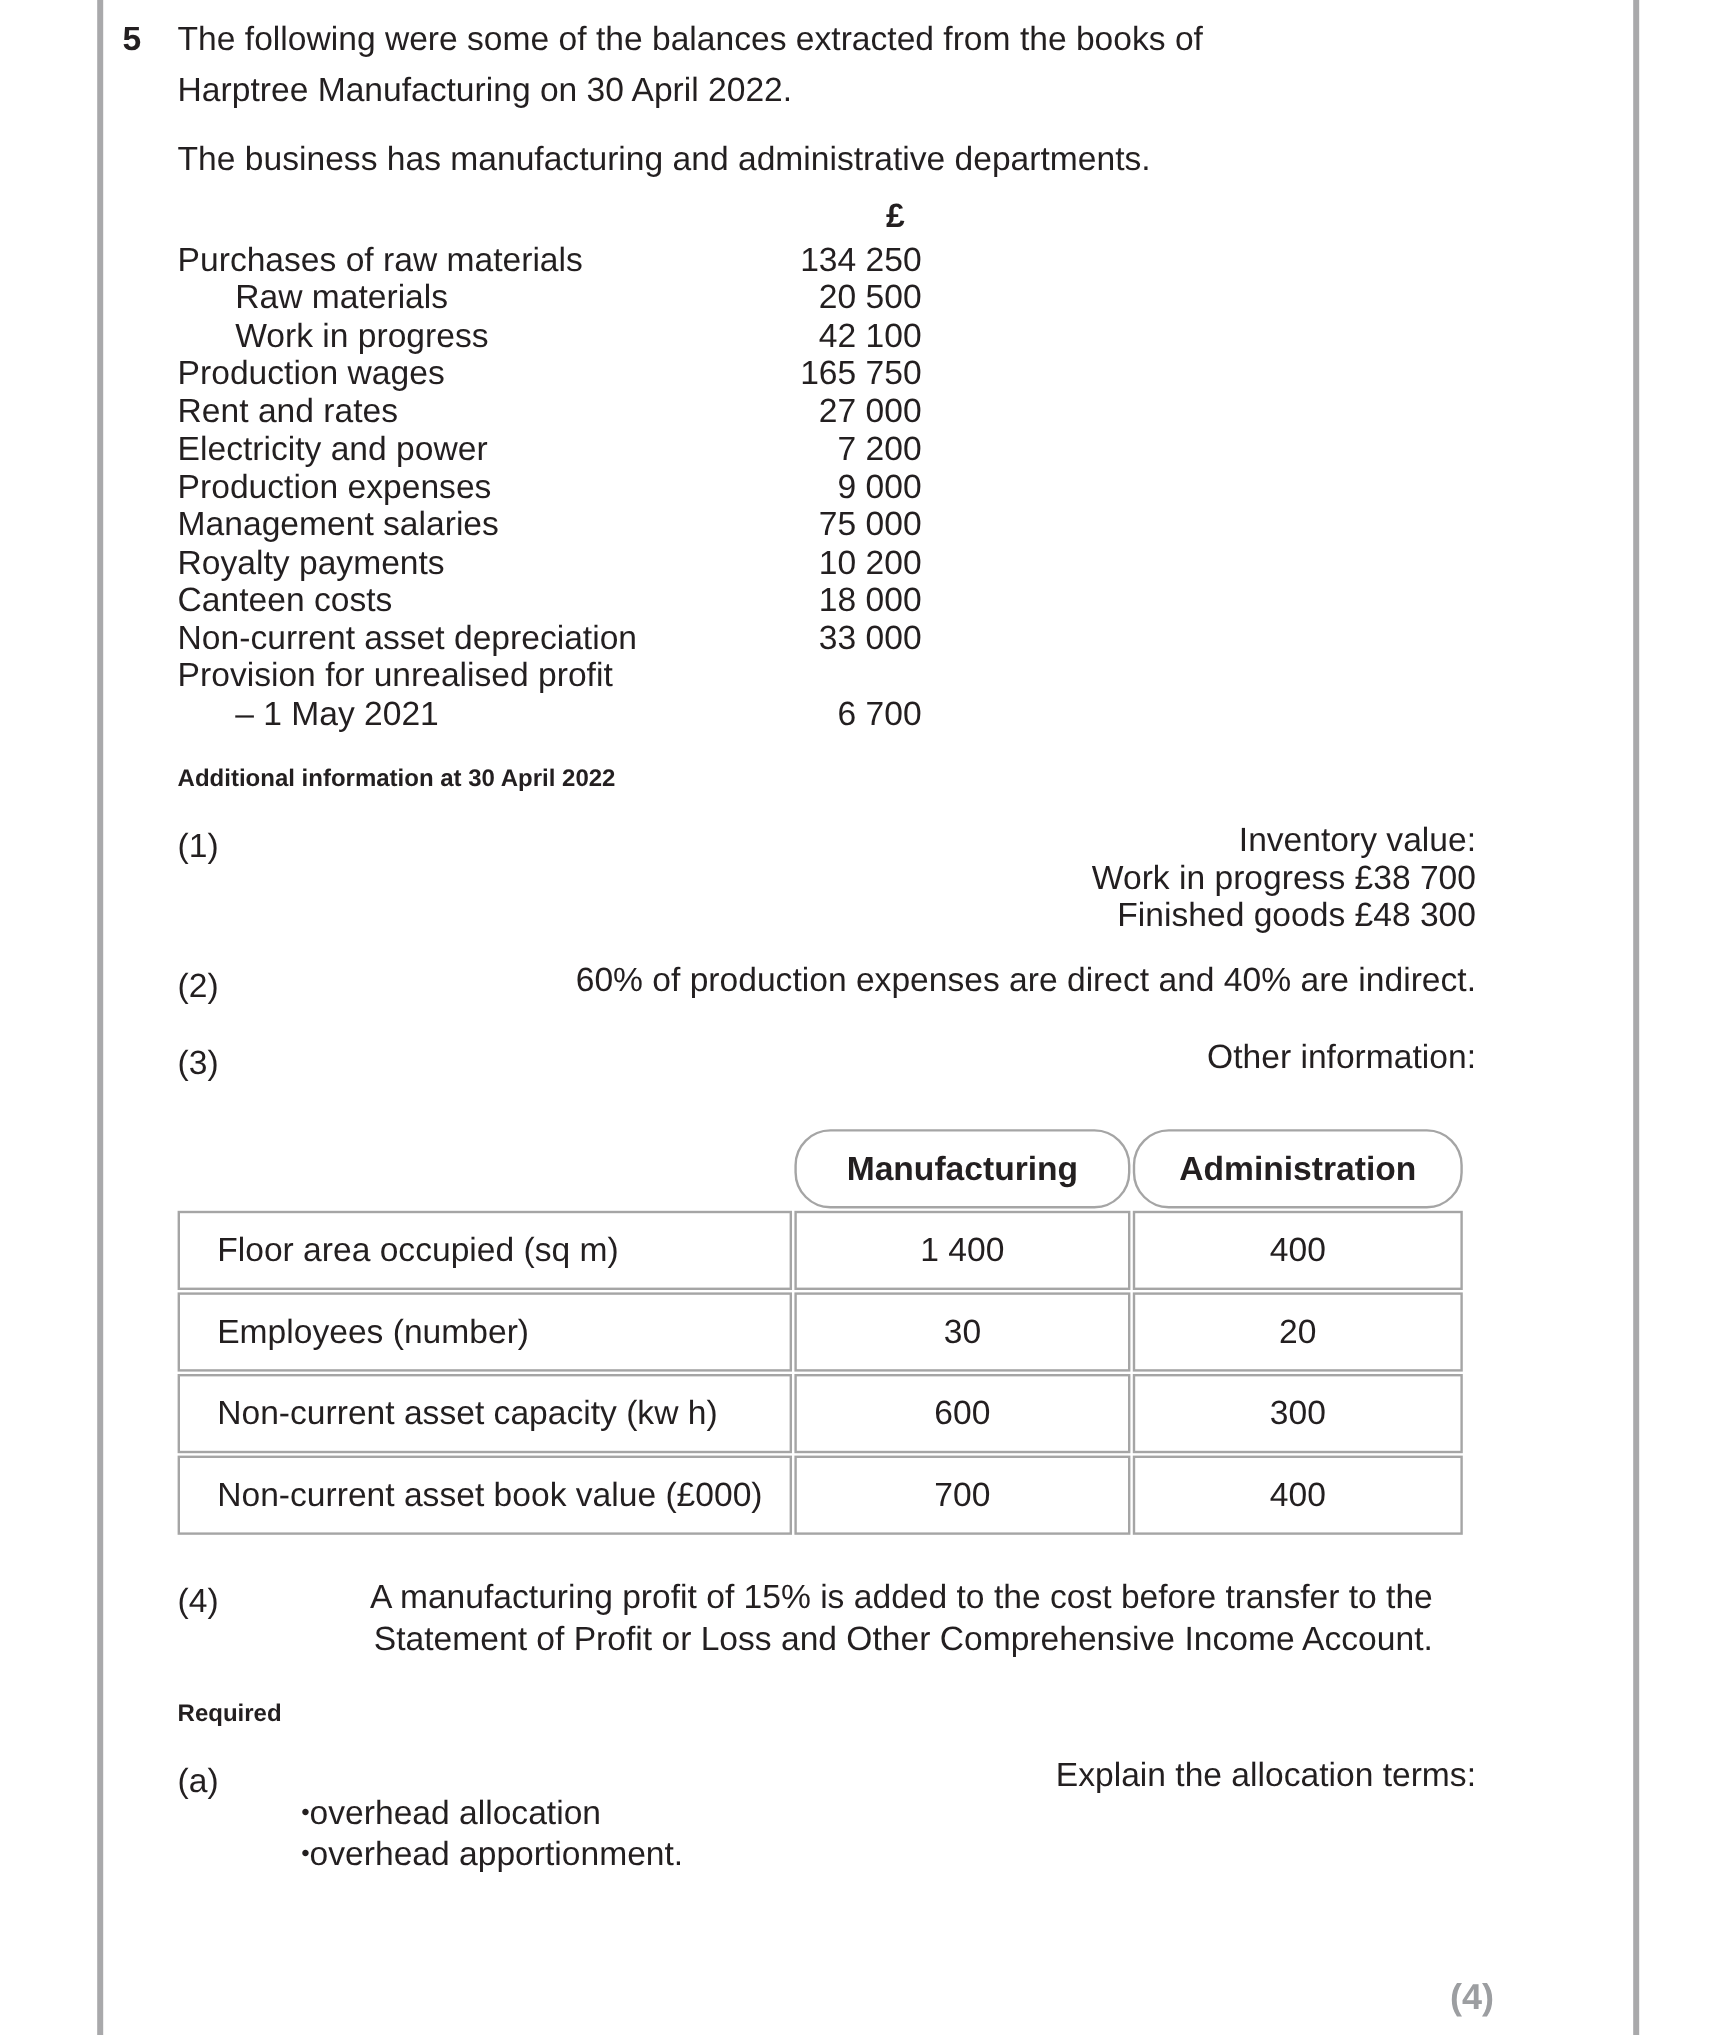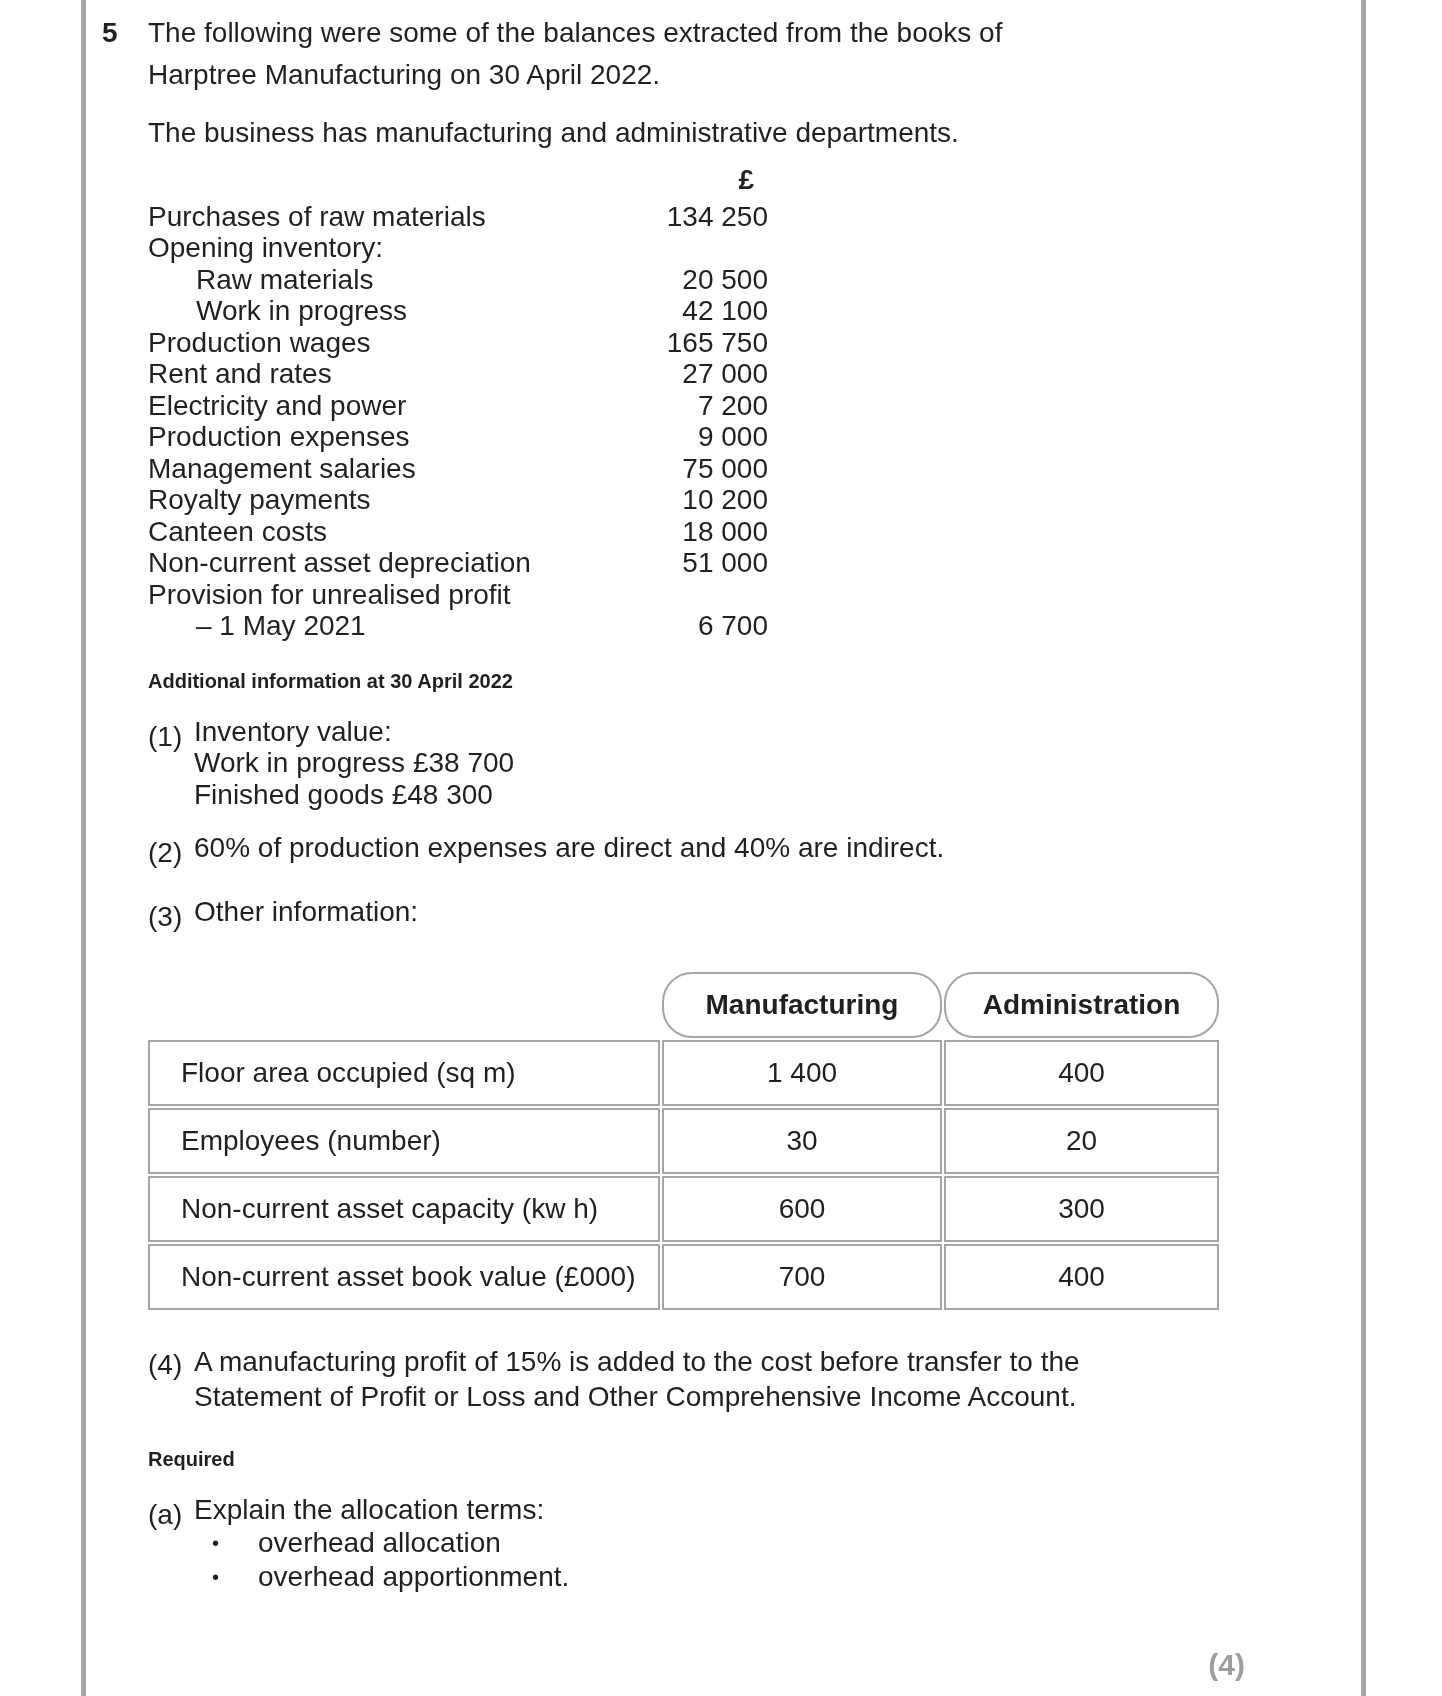--- a/index.html
+++ b/index.html
@@ -29,21 +29,21 @@
   .bal-row.head{margin-bottom:5px;}
   .bal-row.head .amt{font-weight:bold;padding-right:14px;}
   .lbl{white-space:nowrap;}
   .lbl.indent{padding-left:48px;}
   .amt{text-align:right;white-space:nowrap;}
 
   .dochead{margin:18px 0 0 0;font-size:20px;font-weight:bold;line-height:42px;}
 
   .item{display:flex;align-items:flex-start;margin:0;}
   .item .marker{flex:none;width:46px;}
-  .item-body{flex:1;min-width:0;}
+  .item-body{flex:1;min-width:0;text-align:right;}
   .line{line-height:31.5px;}
   .itext{line-height:35px;max-width:1000px;}
   .mt14{margin-top:14px;}
   .mt22{margin-top:22px;}
   .mt24{margin-top:24px;}
   .mt34{margin-top:34px;}
 
   .info-table{
     margin-top:34px;
     display:grid;
@@ -90,24 +90,20 @@
     <div class="balances">
       <div class="bal-row head">
         <span class="lbl"></span>
         <span class="amt">£</span>
       </div>
       <div class="bal-row">
         <span class="lbl">Purchases of raw materials</span>
         <span class="amt">134 250</span>
       </div>
       <div class="bal-row">
-        <span class="lbl">Opening inventory:</span>
-        <span class="amt"></span>
-      </div>
-      <div class="bal-row">
         <span class="lbl indent">Raw materials</span>
         <span class="amt">20 500</span>
       </div>
       <div class="bal-row">
         <span class="lbl indent">Work in progress</span>
         <span class="amt">42 100</span>
       </div>
       <div class="bal-row">
         <span class="lbl">Production wages</span>
         <span class="amt">165 750</span>
@@ -131,21 +127,21 @@
       <div class="bal-row">
         <span class="lbl">Royalty payments</span>
         <span class="amt">10 200</span>
       </div>
       <div class="bal-row">
         <span class="lbl">Canteen costs</span>
         <span class="amt">18 000</span>
       </div>
       <div class="bal-row">
         <span class="lbl">Non-current asset depreciation</span>
-        <span class="amt">51 000</span>
+        <span class="amt">33 000</span>
       </div>
       <div class="bal-row">
         <span class="lbl">Provision for unrealised profit</span>
         <span class="amt"></span>
       </div>
       <div class="bal-row">
         <span class="lbl indent">– 1 May 2021</span>
         <span class="amt">6 700</span>
       </div>
     </div>

